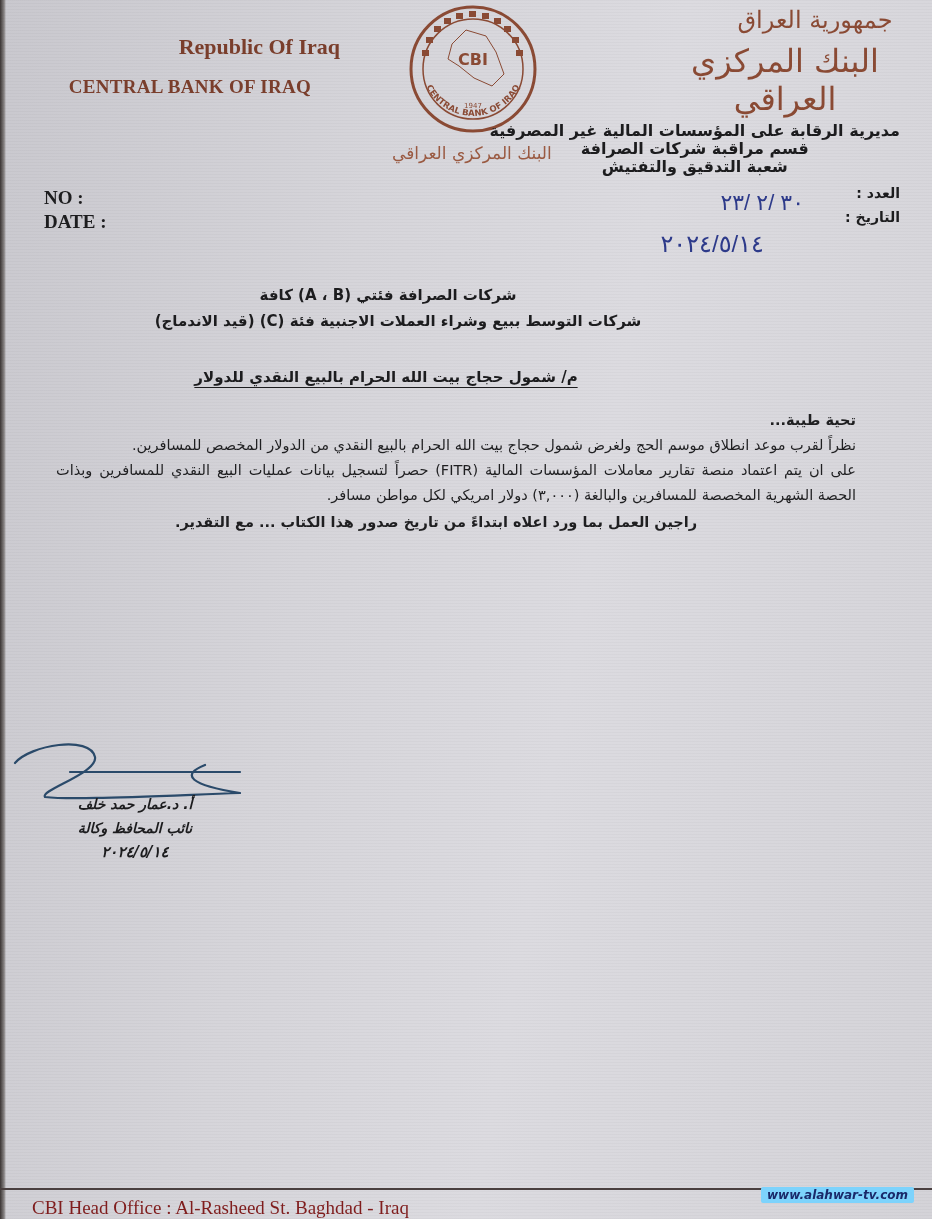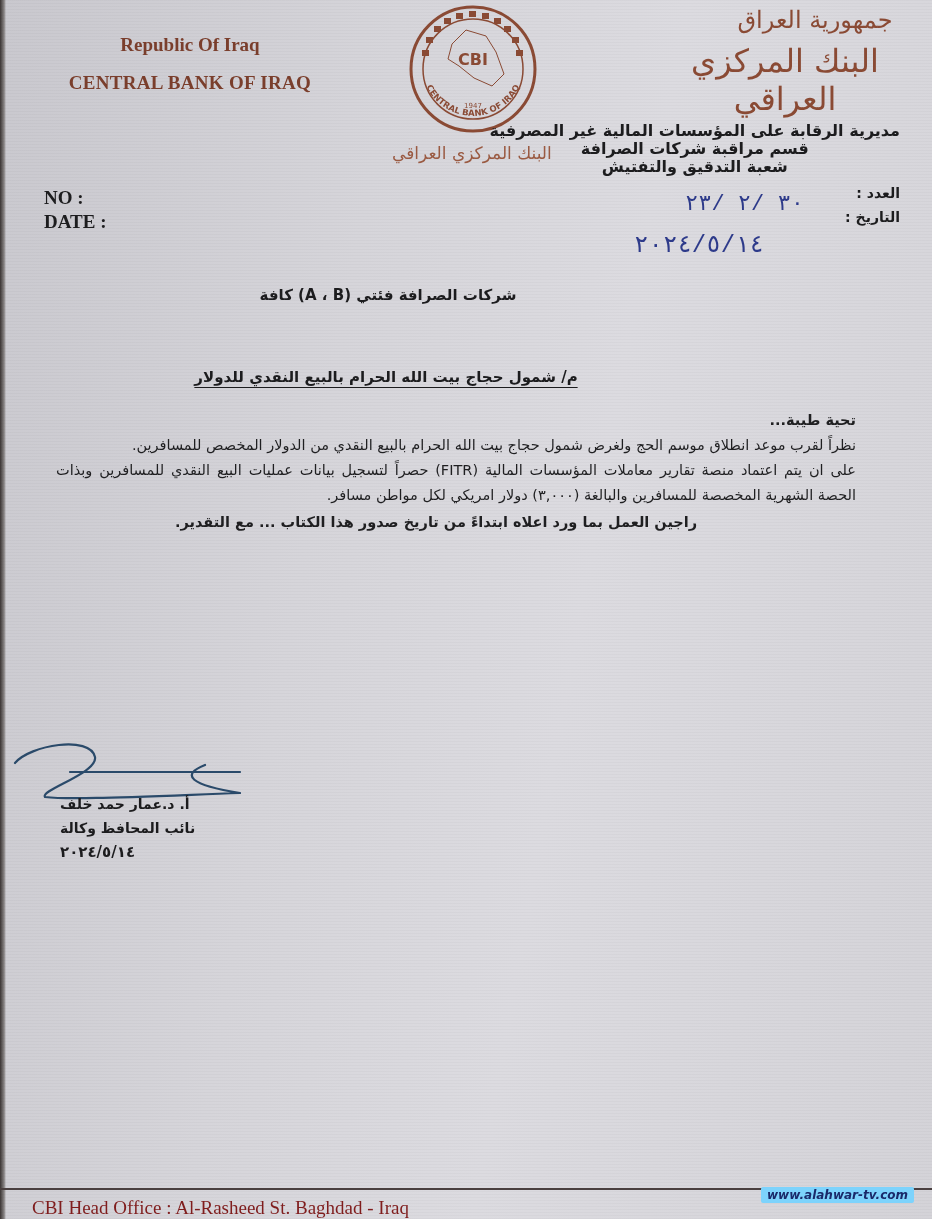--- a/index.html
+++ b/index.html
@@ -6,50 +6,50 @@
   body {
     width: 932px; height: 1219px; overflow: hidden; position: relative;
     background: linear-gradient(100deg, #c9c8ce 0%, #d6d5da 35%, #dcdbe0 60%, #d4d3d8 100%);
     font-family: "DejaVu Sans", sans-serif;
     color: #1c1c1e;
   }
   .edge-shadow { position:absolute; left:0; top:0; width:6px; height:1219px; background: linear-gradient(90deg,#3a3433,#8a8686 70%, transparent); }
   .lines { position:absolute; inset:0; background: repeating-linear-gradient(0deg, rgba(0,0,0,0.025) 0 1px, transparent 1px 3px); pointer-events:none; }
 
   .en-header { position:absolute; left:40px; top:30px; width:300px; text-align:center; font-family: "Liberation Serif", serif; font-weight:bold; color:#7a3e2c; }
-  .en-header .l1 { font-size:19px; margin-top:4px; }
+  .en-header .l1 { font-size:22px; margin-top:4px;text-align:right; }
   .en-header .l2 { font-size:19px; margin-top:16px; letter-spacing:0.3px; }
 
   .no-date { position:absolute; left:44px; top:186px; font-family:"Liberation Serif", serif; font-weight:bold; font-size:19px; color:#1d1d1f; line-height:24px; }
 
   .seal { position:absolute; left:404px; top:4px; width:138px; height:130px; }
   .seal-arabic { position:absolute; left:392px; top:143px; font-family:"DejaVu Serif", serif; font-size:17px; color:#9a5a42; direction:rtl; letter-spacing:-1px; }
 
   .ar-header { position:absolute; right:22px; top:6px; direction:rtl; text-align:right; }
   .ar-title1 { font-family:"DejaVu Serif", serif; font-size:24px; color:#8a4a34; text-align:center; width:250px; margin-right:-30px; }
   .ar-title2 { font-family:"DejaVu Serif", serif; font-size:32px; color:#8a4a34; text-align:center; width:250px; margin-top:8px; }
   .ar-dept { position:absolute; right:32px; top:122px; direction:rtl; text-align:center; font-weight:bold; font-size:16px; line-height:18px; color:#1c1c1e; }
   .ar-meta { position:absolute; right:32px; top:185px; direction:rtl; text-align:right; font-weight:bold; font-size:14px; color:#1c1c1e; }
   .ar-meta .row { height:24px; }
-  .hand { font-family:Liberation Mono, monospace; color:#2d3a8a; font-size:22px; position:absolute; direction:rtl; white-space:nowrap; letter-spacing:3px; }
+  .hand { font-family:Liberation Sans, sans-serif; color:#2d3a8a; font-size:22px; position:absolute; direction:rtl; white-space:nowrap; letter-spacing:3px; }
   .hand-no { right:128px; top:190px; }
   .hand-date { right:168px; top:230px; font-size:24px; }
 
   .recipients { position:absolute; left:0; width:796px; top:282px; direction:rtl; text-align:center; font-weight:bold; font-size:15px; line-height:26px; }
   .recipients .r1 { padding-right:20px; }
   .subject { position:absolute; left:0; width:772px; top:368px; direction:rtl; text-align:center; font-weight:bold; font-size:15px; }
   .subject span { text-decoration: underline; text-underline-offset: 5px; }
 
   .body-text { position:absolute; right:76px; top:408px; width:800px; direction:rtl; text-align:justify; font-size:14.5px; line-height:25px; color:#1f1f21;margin-left:12px; }
   .body-text p { margin:0; }
   .greeting { font-weight:bold; }
   .closing { font-weight:bold; text-align:center; padding-right:40px; margin-top:2px !important; }
 
   .signature { position:absolute; left:10px; top:735px; width:240px; height:70px; }
-  .sig-text { position:absolute; left:60px; top:792px; width:150px; direction:rtl; text-align:left; font-weight:bold; font-size:14px; line-height:24px; }
+  .sig-text { position:absolute; left:60px; top:792px; width:150px; direction:rtl; text-align:center; font-weight:bold; font-size:14px; line-height:24px;font-style:italic; }
   .sig-date { font-size:15px; }
 
   .footer-rule { position:absolute; left:0; top:1188px; width:932px; height:2px; background:#4a4040; }
   .footer-en { position:absolute; left:32px; top:1197px; font-family:"Liberation Serif", serif; font-size:19px; color:#7f1d1d; }
   .footer-ar { position:absolute; right:14px; top:1244px; direction:rtl; font-size:15px; color:#b91c1c; }
   .watermark { position:absolute; right:18px; top:1187px; background:#7dd3fc; color:#1a2a6a; font-weight:bold; font-style:italic; font-size:12px; padding:1px 6px; border-radius:2px; }
 </style>
 </head>
 <body>
 
@@ -101,20 +101,21 @@
 </div>
 <div class="ar-meta">
   <div class="row">العدد :</div>
   <div class="row">التاريخ :</div>
 </div>
 <div class="hand hand-no">٣٠ /٢ /٢٣</div>
 <div class="hand hand-date">٢٠٢٤/٥/١٤</div>
 
 <div class="recipients">
   <div class="r1">شركات الصرافة فئتي (A ، B) كافة</div>
+  <div>شركات التوسط ببيع وشراء العملات الاجنبية فئة (C) (قيد الاندماج)</div>
 </div>
 <div class="subject">
   <span>م/ شمول حجاج بيت الله الحرام بالبيع النقدي للدولار</span>
 </div>
 
 <div class="body-text">
   <p class="greeting">تحية طيبة...</p>
   <p>نظراً لقرب موعد انطلاق موسم الحج ولغرض شمول حجاج بيت الله الحرام بالبيع النقدي من الدولار المخصص للمسافرين.</p>
   <p>على ان يتم اعتماد منصة تقارير معاملات المؤسسات المالية (FITR) حصراً لتسجيل بيانات عمليات البيع النقدي للمسافرين وبذات الحصة الشهرية المخصصة للمسافرين والبالغة (٣,٠٠٠) دولار امريكي لكل مواطن مسافر.</p>
   <p class="closing">راجين العمل بما ورد اعلاه ابتداءً من تاريخ صدور هذا الكتاب ... مع التقدير.</p>

